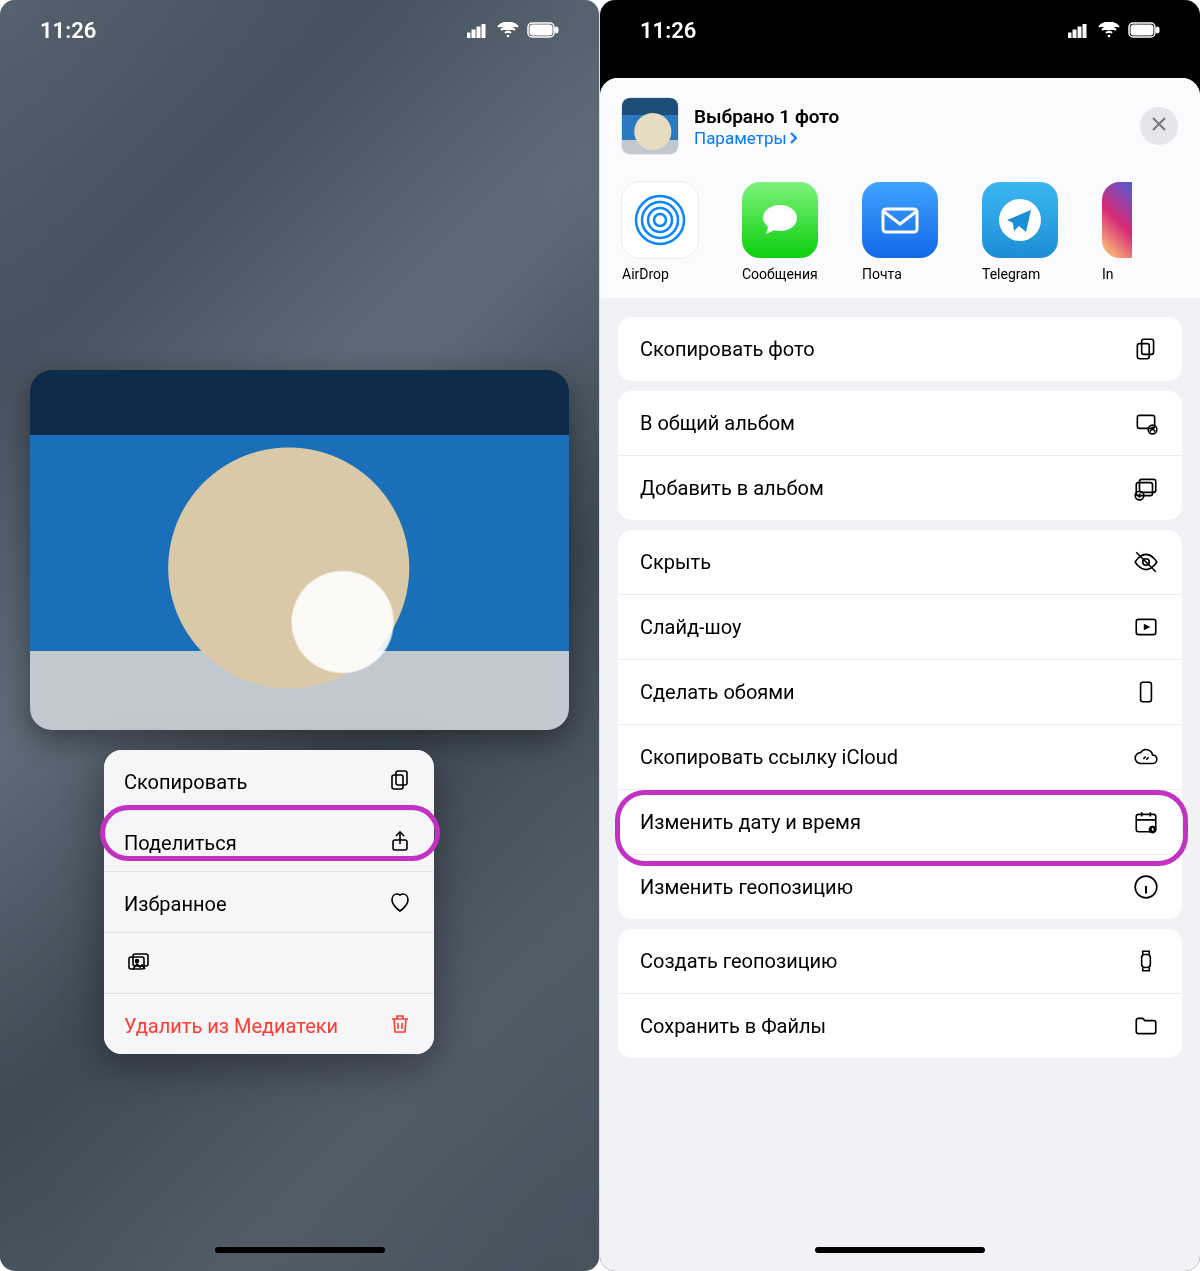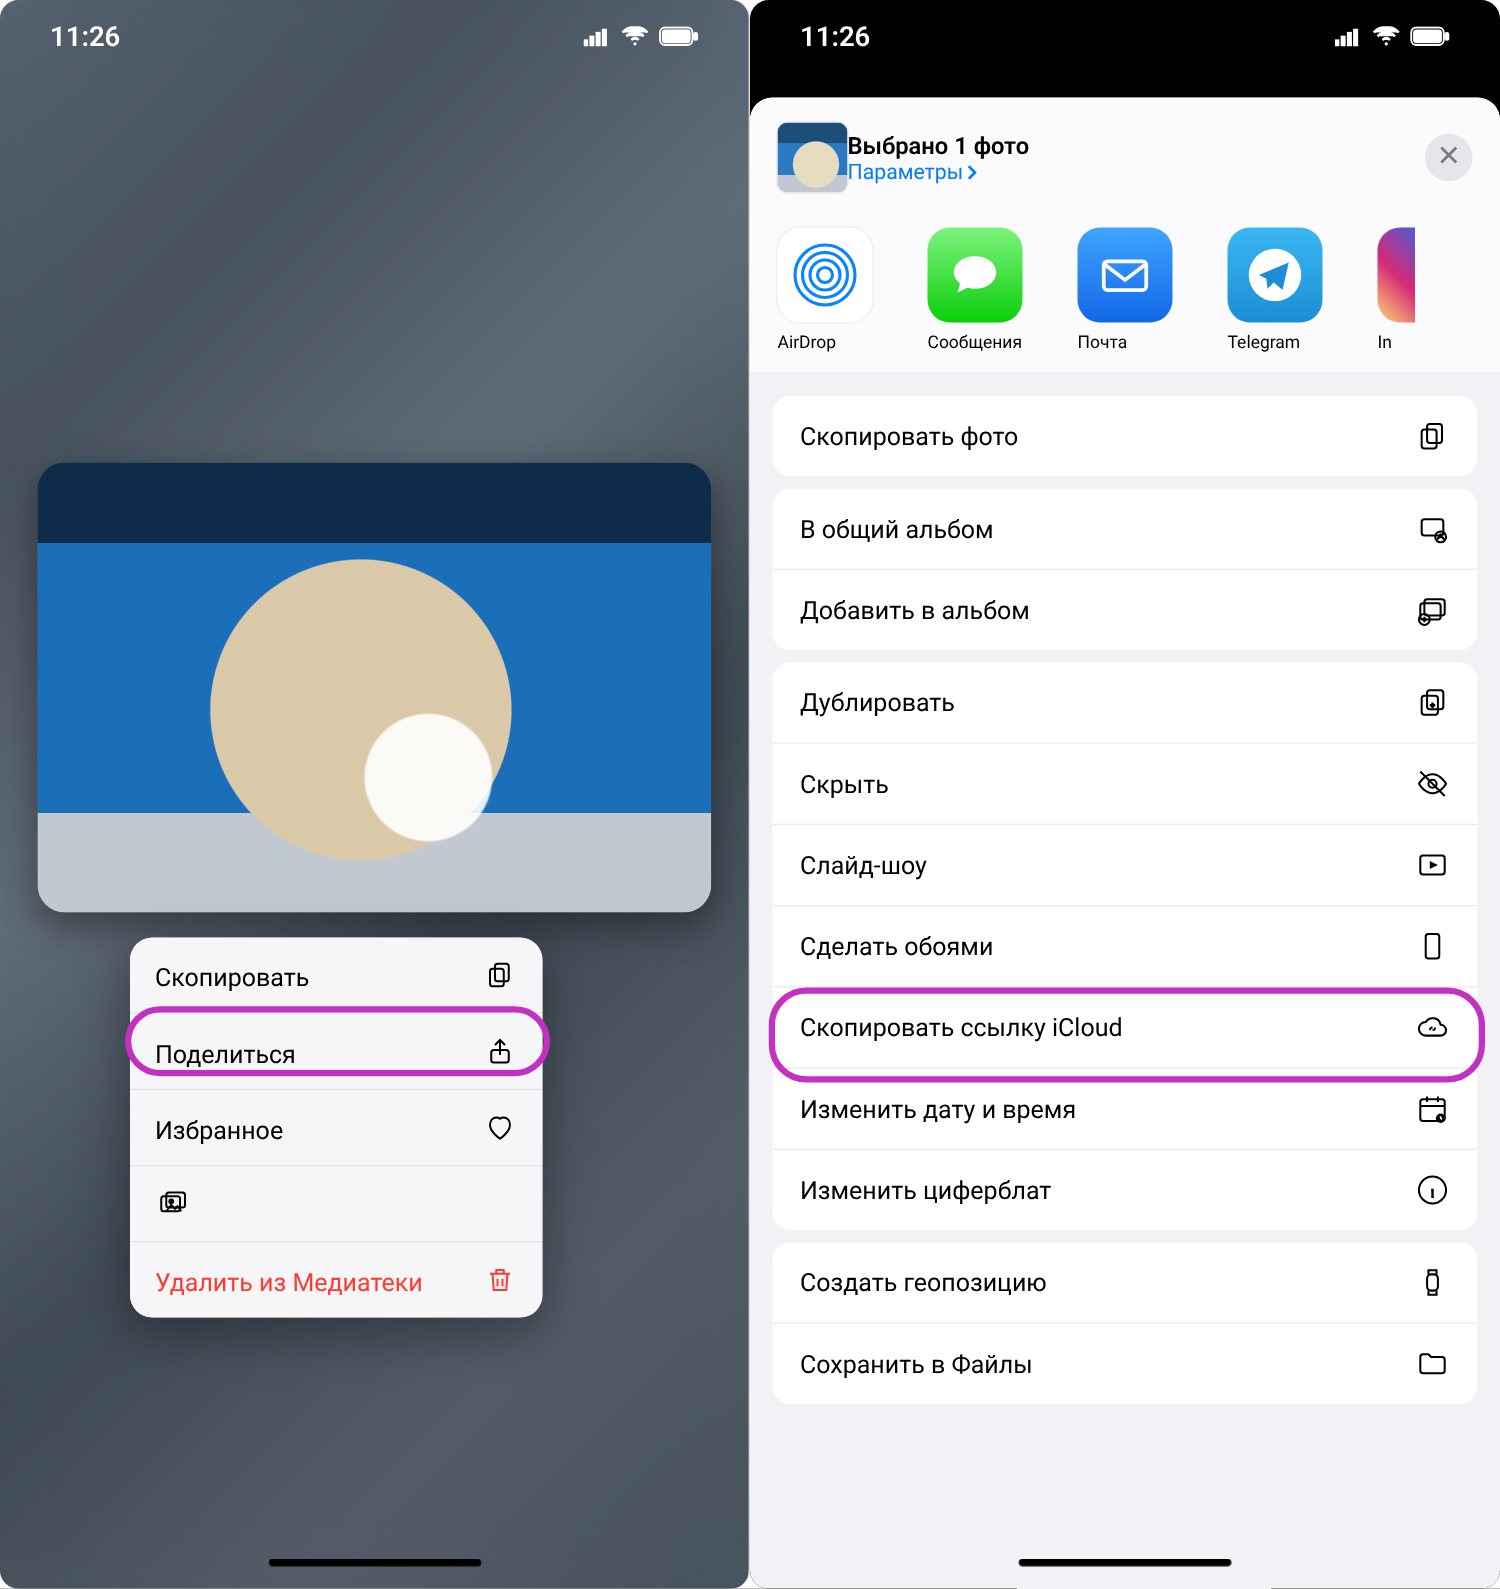--- a/index.html
+++ b/index.html
@@ -111,20 +111,21 @@
     position:absolute;
     left:0; right:0;
     top:78px; bottom:0;
     background:#f2f2f6;
     border-radius:18px 18px 0 0;
     overflow:hidden;
   }
   .sheet-header {
     display:flex; align-items:center;
     padding:20px 22px 18px 22px;
+    gap:16px;
     background:#fbfbfd;
   }
   .thumb {
     width:56px; height:56px; border-radius:8px;
     background:
       radial-gradient(circle at 55% 60%, #e6dcc2 0 18px, transparent 19px),
       linear-gradient(180deg,#1d4e7a 0 30%,#2a7ac2 30% 75%,#c2c8cf 75% 100%);
     flex-shrink:0;
     box-shadow:0 0 0 1px rgba(0,0,0,.08);
   }
@@ -410,30 +411,20 @@
                 <rect x="3" y="7" width="15" height="12" rx="2"></rect>
                 <circle cx="6" cy="19" r="4"></circle>
                 <path d="M6 17v4M4 19h4"></path>
               </svg>
             </span>
         </div>
       </div>
 
       <div class="group">
         <div class="action">
-          <span>Дублировать</span>
-          <span class="a-icon">
-              <svg viewBox="0 0 24 24">
-                <rect x="8" y="3" width="12" height="14" rx="2"></rect>
-                <rect x="4" y="7" width="12" height="14" rx="2"></rect>
-                <path d="M10 14h4M12 12v4" stroke-width="1.8"></path>
-              </svg>
-            </span>
-        </div>
-        <div class="action">
           <span>Скрыть</span>
           <span class="a-icon">
               <svg viewBox="0 0 24 24">
                 <path d="M2 12s4-7 10-7 10 7 10 7-4 7-10 7S2 12 2 12z"></path>
                 <circle cx="12" cy="12" r="3"></circle>
                 <path d="M3 3l18 18"></path>
               </svg>
             </span>
         </div>
         <div class="action">
@@ -467,21 +458,21 @@
           <span class="a-icon">
               <svg viewBox="0 0 24 24">
                 <rect x="3" y="5" width="18" height="16" rx="2"></rect>
                 <path d="M3 10h18M8 3v4M16 3v4"></path>
                 <circle cx="18" cy="19" r="3.5" fill="#000" stroke="none"></circle>
                 <path d="M18 17.5v1.5l1 .8" stroke="#fff" stroke-width="1.2"></path>
               </svg>
             </span>
         </div>
         <div class="action">
-          <span>Изменить циферблат</span>
+          <span>Изменить геопозицию</span>
           <span class="a-icon">
               <svg viewBox="0 0 24 24">
                 <circle cx="12" cy="12" r="10"></circle>
                 <path d="M12 8h.01M11 12h1v5h1" stroke-width="1.8"></path>
               </svg>
             </span>
         </div>
       </div>
 
       <div class="group">

